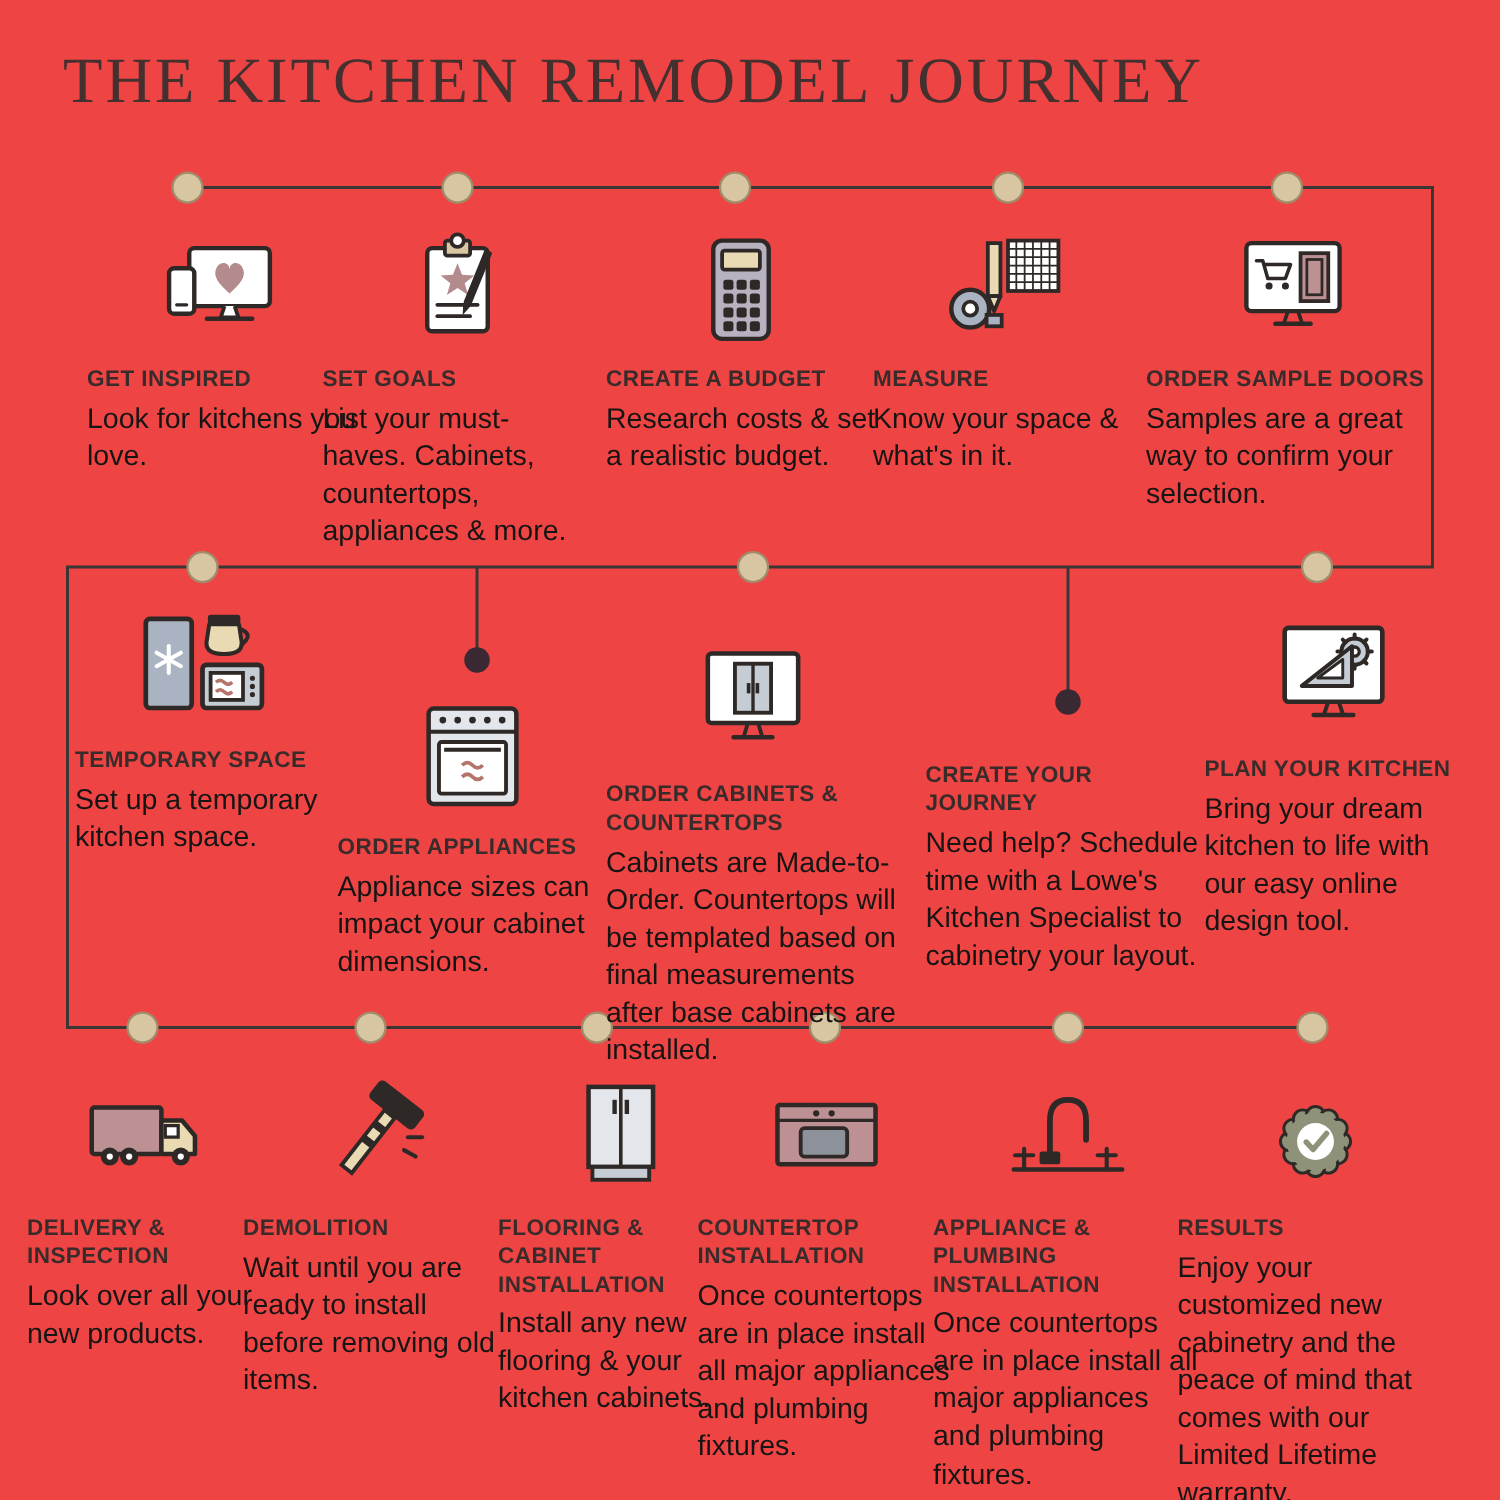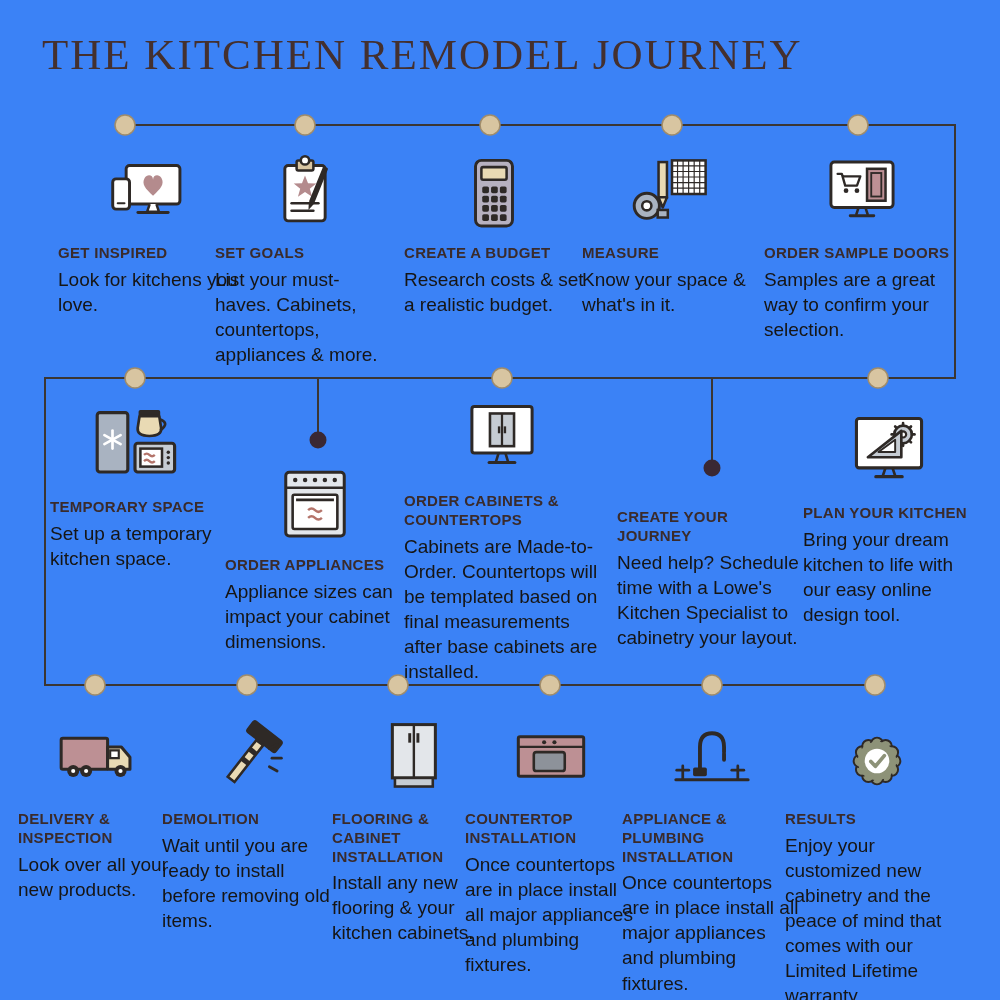--- a/index.html
+++ b/index.html
@@ -1,16 +1,16 @@
 <!DOCTYPE html>
 <html><head>
 <meta charset="utf-8">
 <style>
   html,body{margin:0;padding:0;background:#ffffff;}
-  .canvas{position:relative;width:1000px;height:1000px;background:#3b82f6;overflow:hidden;
+  .canvas{position:relative;width:1000px;height:1000px;background:#ef4444;overflow:hidden;
           font-family:"Liberation Sans",sans-serif;color:#1d1b1a;}
   .page-title{position:absolute;left:42px;top:30px;margin:0;
               font-family:"Liberation Serif",serif;font-weight:500;
               font-size:43px;letter-spacing:2px;color:#44302f;white-space:nowrap;}
   .path-layer{position:absolute;left:0;top:0;width:1000px;height:1000px;}
   .step{position:absolute;}
   .icon-box{display:flex;align-items:flex-end;justify-content:center;}
   .step h3{margin:8px 0 4px;font-size:15px;font-weight:bold;color:#3a2b2b;
            letter-spacing:.3px;line-height:1.25;}
   .step p{margin:0;font-size:19px;color:#161514;line-height:1.32;}
@@ -191,21 +191,21 @@
         <rect x="24" y="38" width="52" height="40" rx="2" fill="#fff" stroke="#2e2926" stroke-width="3"></rect>
         <line x1="28" y1="44" x2="72" y2="44" stroke="#2e2926" stroke-width="3"></line>
         <path d="M42 56 q4 -4 8 0 t8 0" fill="none" stroke="#b4746a" stroke-width="2.8"></path>
         <path d="M42 65 q4 -4 8 0 t8 0" fill="none" stroke="#b4746a" stroke-width="2.8"></path>
       </svg>
     </div>
     <h3>ORDER APPLIANCES</h3>
     <p>Appliance sizes can impact your cabinet dimensions.</p>
   </div>
 
-  <div class="step" style="left:404px;top:392px;width:196px">
+  <div class="step" style="left:404px;top:421px;width:196px">
     <div class="icon-box" style="height:92px">
       <svg width="86" height="86" viewBox="0 0 100 100">
         <rect x="15" y="10" width="70" height="54" rx="3" fill="#fff" stroke="#2e2926" stroke-width="3.5"></rect>
         <rect x="36" y="18" width="28" height="38" fill="#c6ccd3" stroke="#2e2926" stroke-width="3"></rect>
         <line x1="50" y1="18" x2="50" y2="56" stroke="#2e2926" stroke-width="2.6"></line>
         <rect x="45.2" y="33" width="2.8" height="8" fill="#2e2926"></rect>
         <rect x="52" y="33" width="2.8" height="8" fill="#2e2926"></rect>
         <path d="M46 64 l-3 10 M54 64 l3 10" stroke="#2e2926" stroke-width="3" fill="none"></path>
         <line x1="35" y1="75" x2="65" y2="75" stroke="#2e2926" stroke-width="3.5" stroke-linecap="round"></line>
       </svg>

